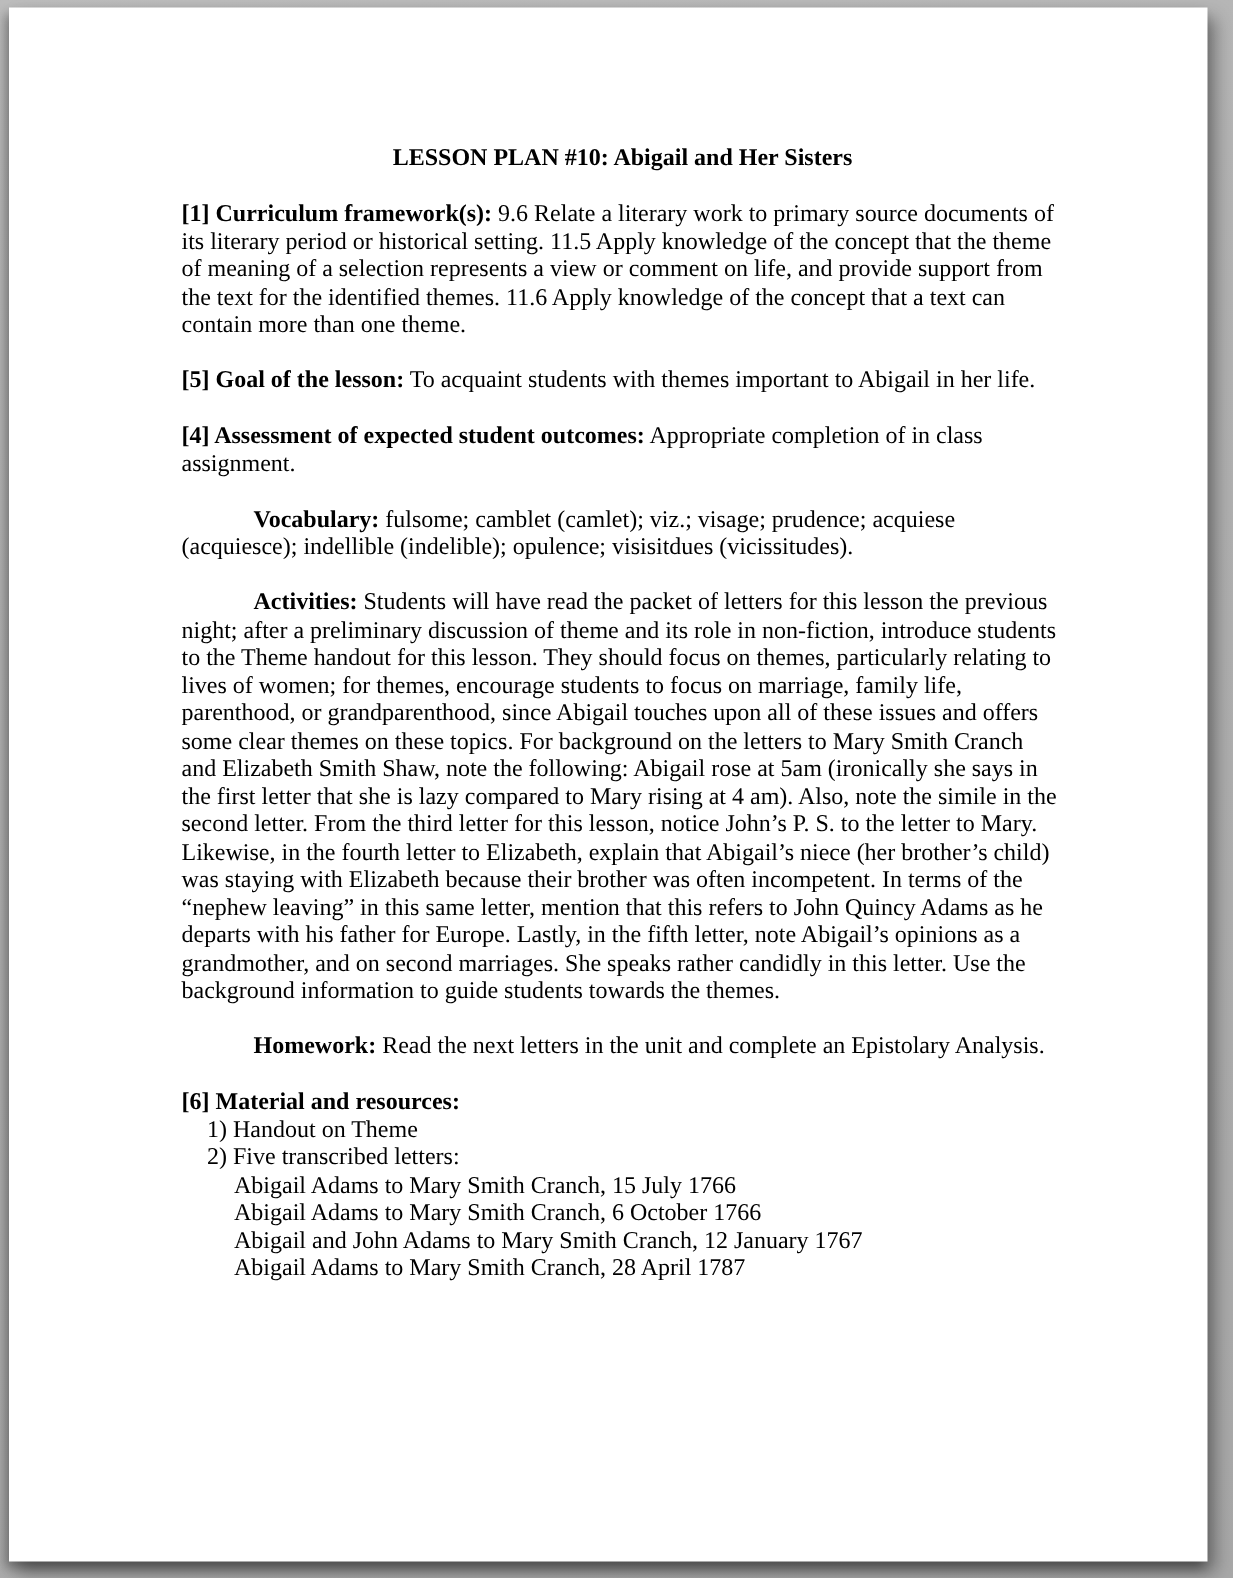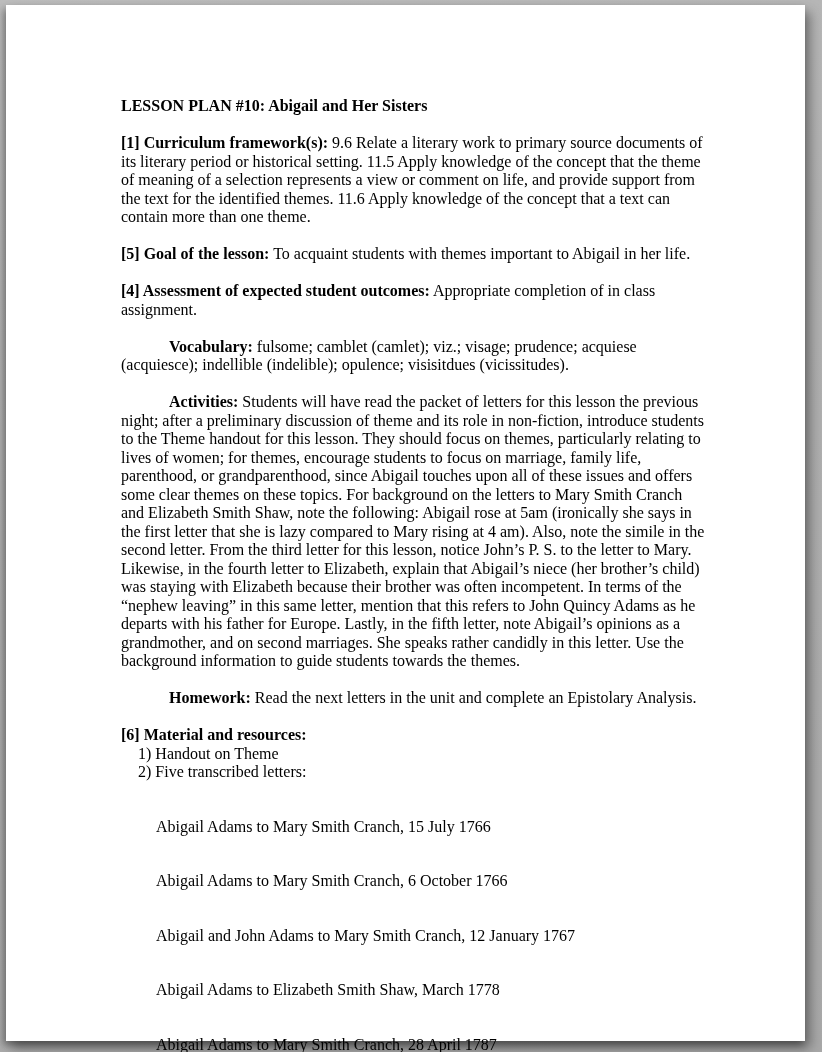--- a/index.html
+++ b/index.html
@@ -33,39 +33,38 @@
     left: 115px;
     top: 92px;
     width: 588px;
     color: var(--ink, #000000);
     font-size: 16px;
     line-height: 18.5px;
     text-align: left;
   }
   .title {
     font-weight: bold;
-    text-align: left;
+    text-align: center;
     font-size: 16px;
     margin: 0 0 18.5px 0;
   }
   p.para {
     margin: 0 0 18.5px 0;
   }
   p.tight {
     margin: 0;
   }
   .firstline-indent {
     text-indent: 48px;
   }
   .lvl1 {
     padding-left: 17px;
   }
   .lvl2 {
     padding-left: 35px;
-    margin-top: 36px;
   }
   b { font-weight: bold; }
 </style>
 </head>
 <body>
 
 <div class="canvas">
   <div class="page">
     <div class="content">
 
@@ -86,18 +85,17 @@
       <p class="para firstline-indent"><b>Homework:</b> <span>Read the next letters in the unit and complete an Epistolary Analysis.</span></p>
 
       <p class="para tight"><b>[6] Material and resources:</b></p>
 
       <div class="lvl1">1) Handout on Theme</div>
       <div class="lvl1">2) Five transcribed letters:</div>
 
       <div class="lvl2">Abigail Adams to Mary Smith Cranch, 15 July 1766</div>
       <div class="lvl2">Abigail Adams to Mary Smith Cranch, 6 October 1766</div>
       <div class="lvl2">Abigail and John Adams to Mary Smith Cranch, 12 January 1767</div>
-      <div class="lvl2">Abigail Adams to Elizabeth Smith Shaw, March 1778</div>
       <div class="lvl2">Abigail Adams to Mary Smith Cranch, 28 April 1787</div>
 
     </div>
   </div>
 </div>
 
 </body></html>

